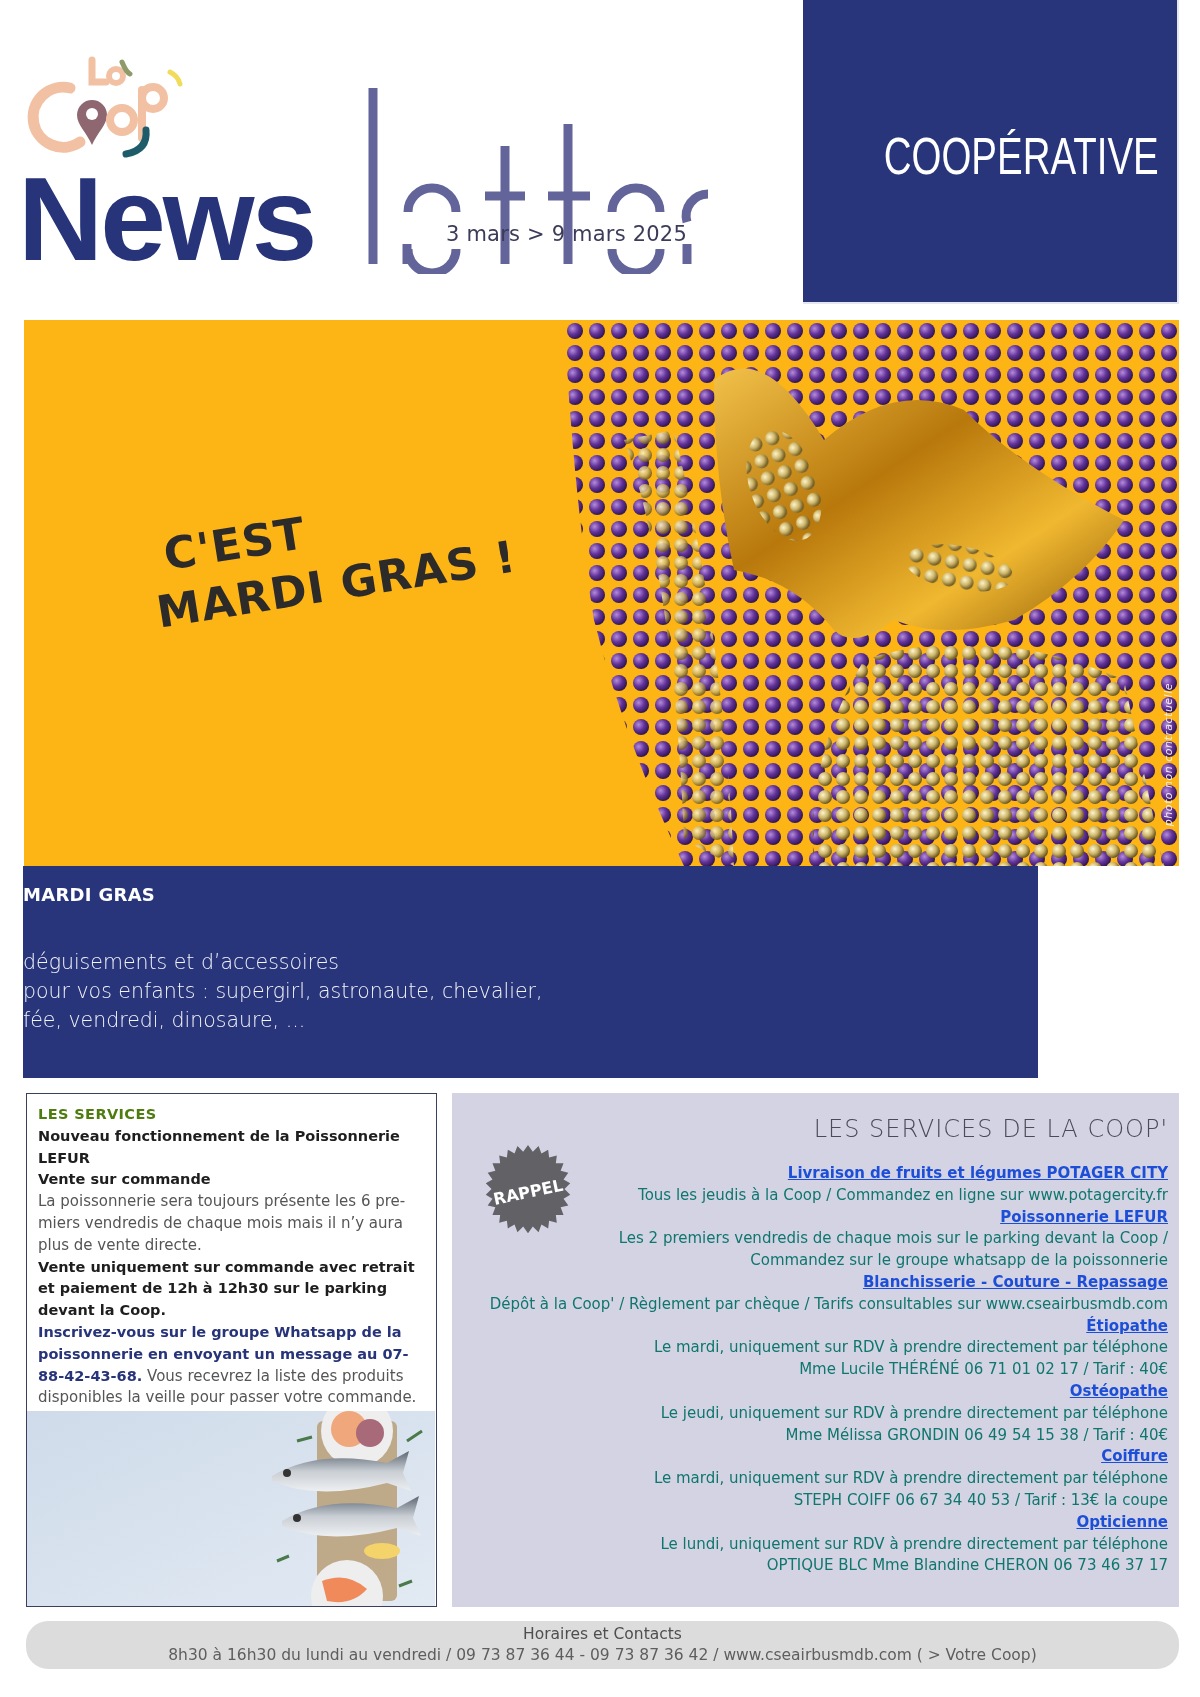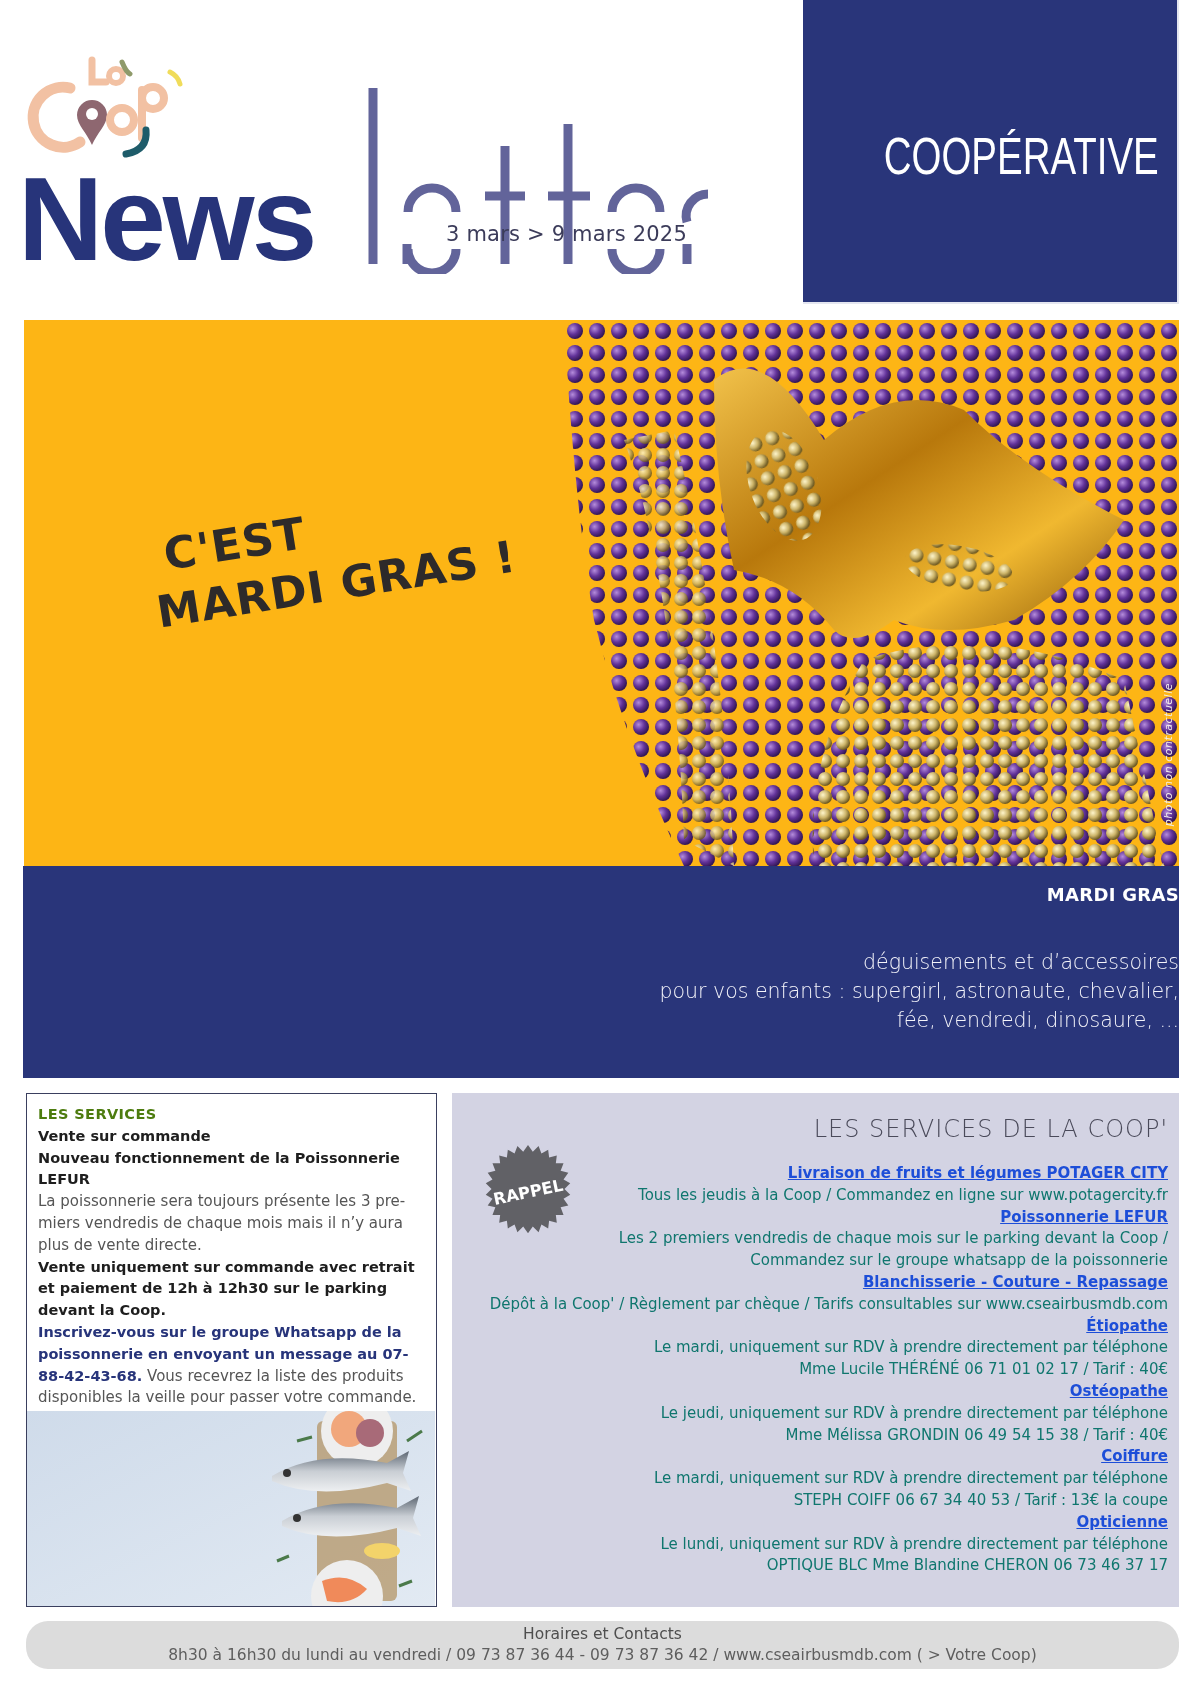--- a/index.html
+++ b/index.html
@@ -46,22 +46,22 @@
   .beads { position: absolute; left: 540px; top: 0; width: 615px; height: 546px; }
   .photo-credit {
     position: absolute; right: 4px; bottom: 40px;
     writing-mode: vertical-rl; transform: rotate(180deg);
     font-family: "DejaVu Sans", sans-serif; font-style: italic;
     font-size: 11px; color: #f2eee8; letter-spacing: 0.5px;
   }
 
   
   .band {
-    position: absolute; left: 23px; top: 866px; width: 1156px; height: 212px;
-    background: #29357a; text-align: right; color: #fff;
+    position: absolute; left: 23px; top: 866px; width: 1015px; height: 212px;
+    background: #29357a; text-align: left; color: #fff;
   }
   .band h2 {
     font-family: "DejaVu Sans", sans-serif; font-size: 18px; font-weight: 700;
     margin-top: 18px; letter-spacing: 0.3px;
   }
   .band p {
     font-family: "DejaVu Sans", sans-serif; font-size: 20.5px; line-height: 29px;
     margin-top: 14px; color: #f4f4fa; font-weight: 300;
   }
 
@@ -205,23 +205,23 @@
     <br>
     <span>déguisements et d’accessoires</span><br>
     <span>pour vos enfants : supergirl, astronaute, chevalier,</span><br>
     <span>fée, vendredi, dinosaure, ...</span>
   </p>
 </div>
 
 <div class="left-box">
   <div class="content">
     <div class="sec-title">LES SERVICES</div>
+    <div class="b">Nouveau fonctionnement de la Poissonnerie LEFUR</div>
     <div class="b">Vente sur commande</div>
-    <div class="b">Nouveau fonctionnement de la Poissonnerie LEFUR</div>
-    <div class="norm">La poissonnerie sera toujours présente les 3 pre-miers vendredis de chaque mois mais il n’y aura plus de vente directe.</div>
+    <div class="norm">La poissonnerie sera toujours présente les 6 pre-miers vendredis de chaque mois mais il n’y aura plus de vente directe.</div>
     <div class="b">Vente uniquement sur commande avec retrait et paiement de 12h à 12h30 sur le parking devant la Coop.</div>
     <div>
       <span class="blue">Inscrivez-vous sur le groupe Whatsapp de la poissonnerie en envoyant un message au 07-88-42-43-68.</span><span class="norm"> Vous recevrez la liste des produits disponibles la veille pour passer votre commande.</span>
     </div>
   </div>
   <svg class="fish-img" viewBox="0 0 408 195">
     <defs>
       <linearGradient id="bg" x1="0" y1="0" x2="1" y2="1">
         <stop offset="0%" stop-color="#cfdbea"></stop>
           <stop offset="100%" stop-color="#e2eaf3"></stop>

